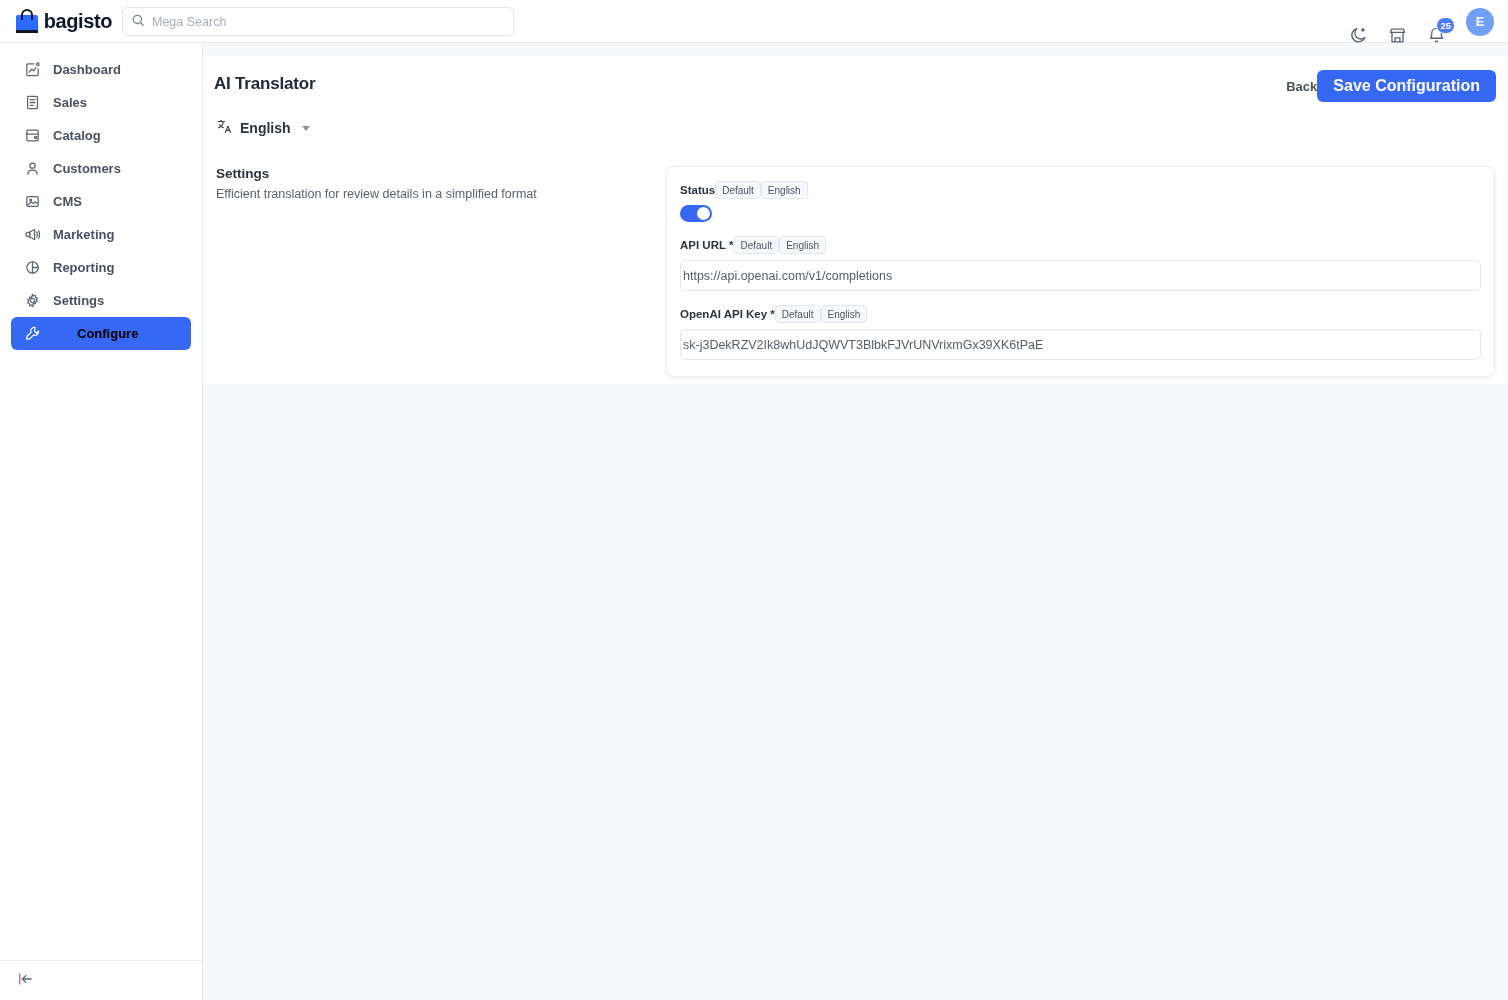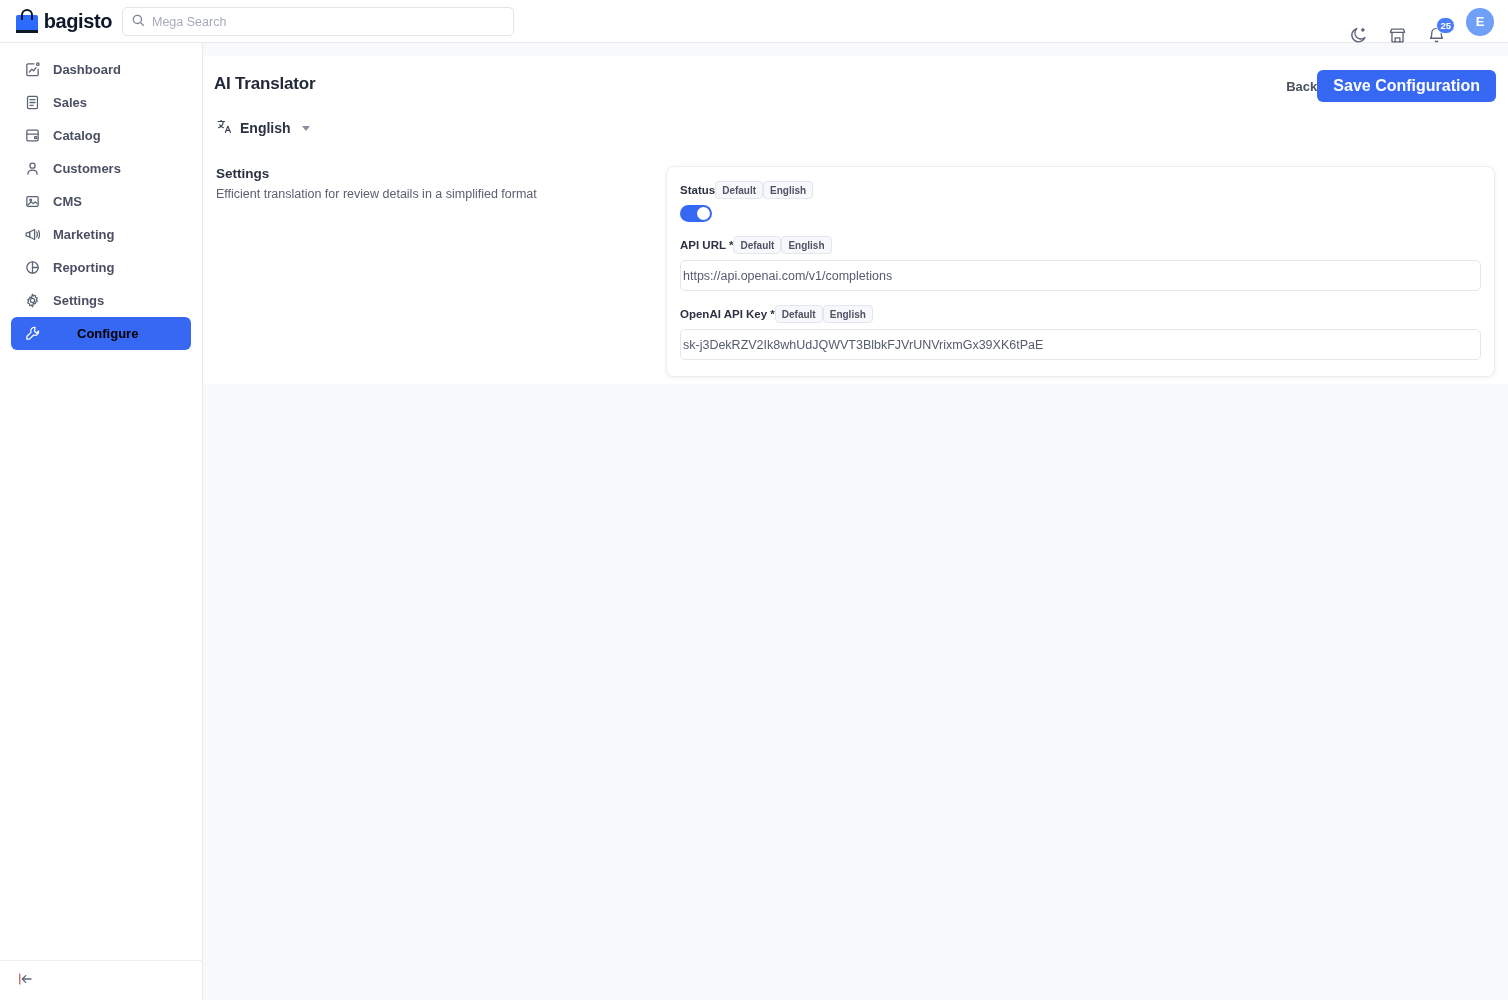--- a/index.html
+++ b/index.html
@@ -177,21 +177,21 @@
   }
   .field-label {
     font-size: 11.5px; font-weight: 700; color: #2c3243; white-space: nowrap;
   }
   .req { color: #2c3243; }
   .chip {
     display: inline-flex; align-items: center;
     height: 17px; padding: 8px 6px;
     border: 1px solid #e4e6ee; border-radius: 4px;
     background: #f7f8fb;
-    font-size: 10px; font-weight: 700; color: #4e5365;
+    font-size: 10px; font-weight: 400; color: #4e5365;
     white-space: nowrap;
   }
   .toggle {
     width: 32px; height: 17px; border-radius: 9px;
     background: #3668f4; position: relative; cursor: pointer;
     margin-top: 3px;
   }
   .toggle .knob {
     position: absolute; top: 2px; right: 2px;
     width: 13px; height: 13px; border-radius: 50%;

